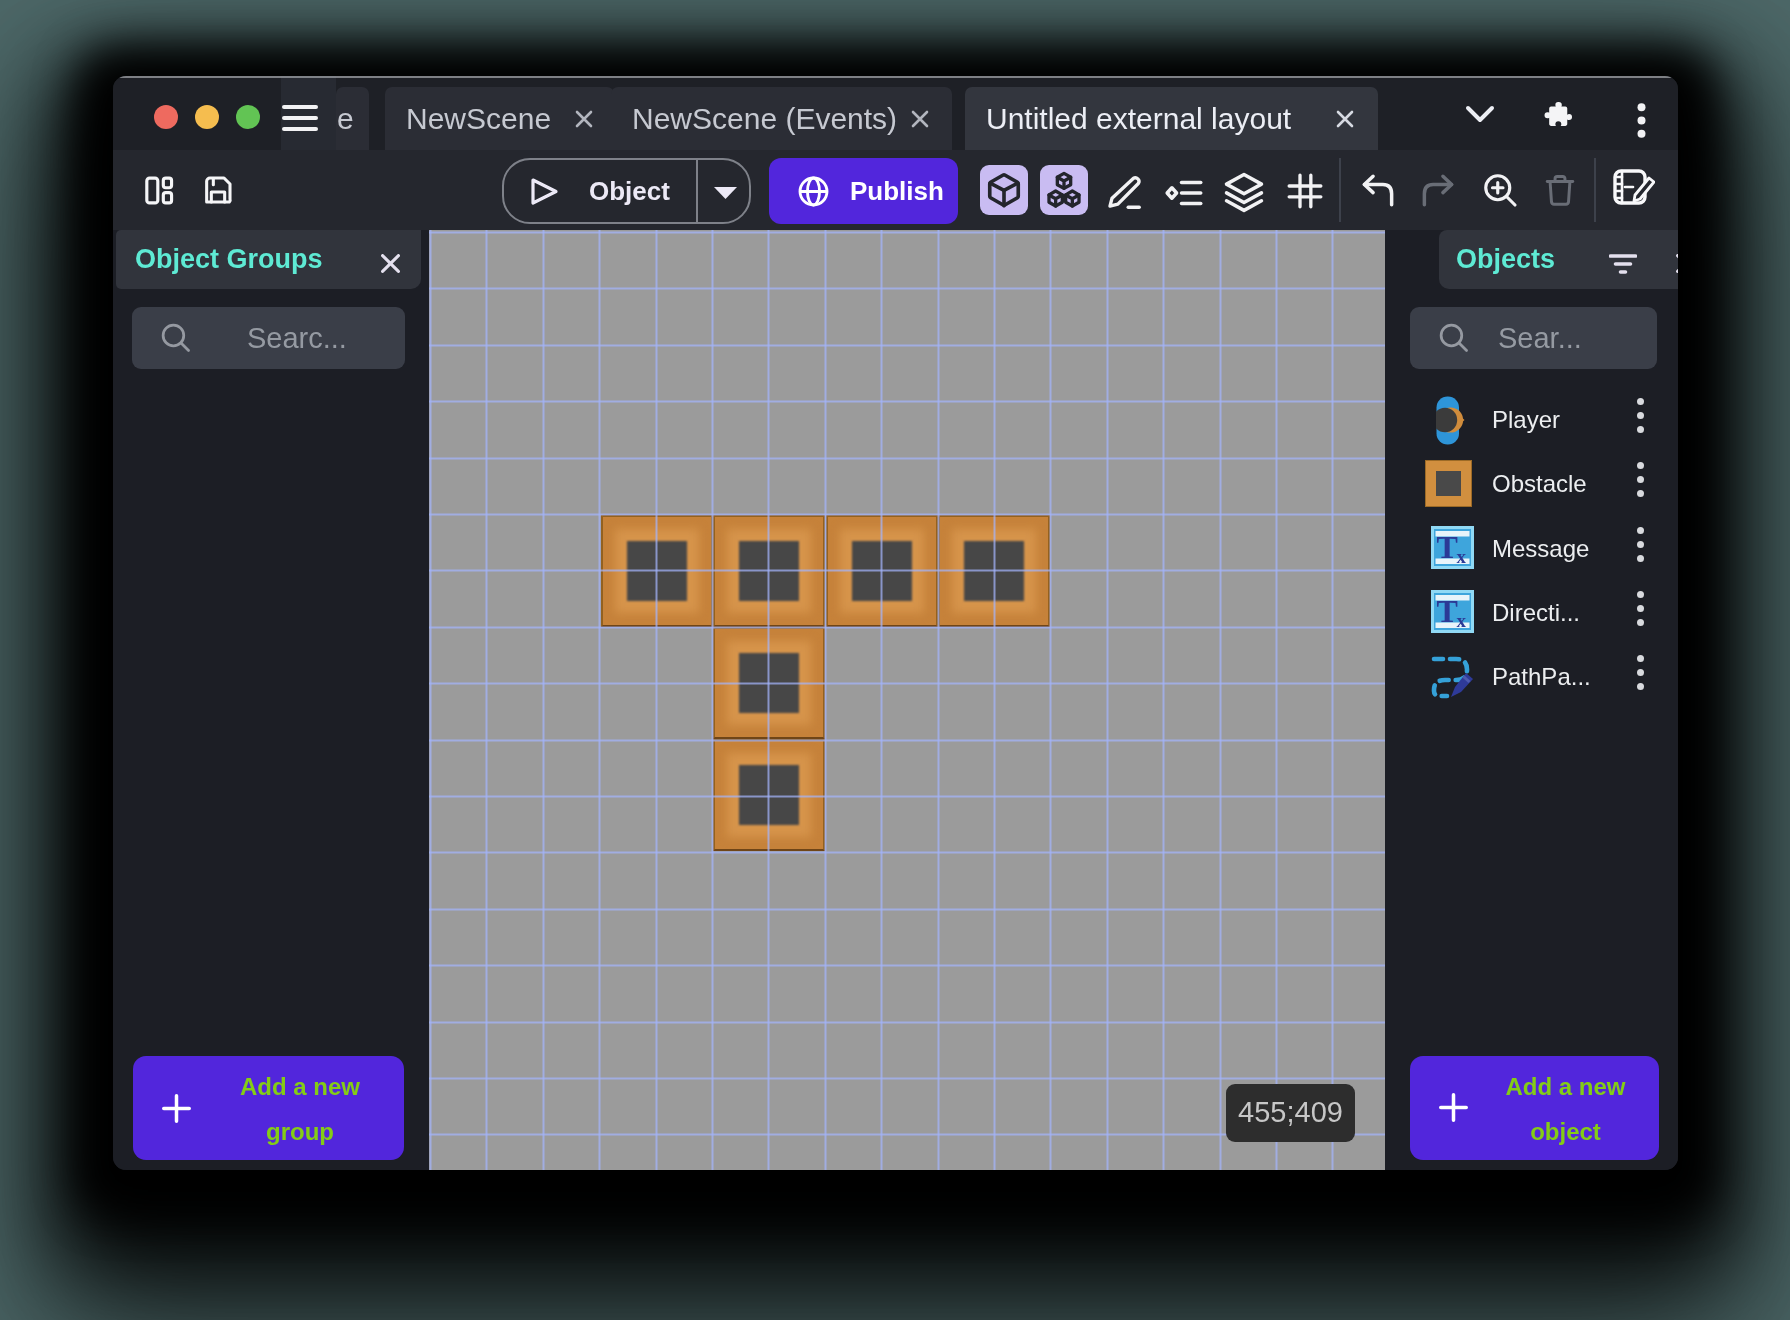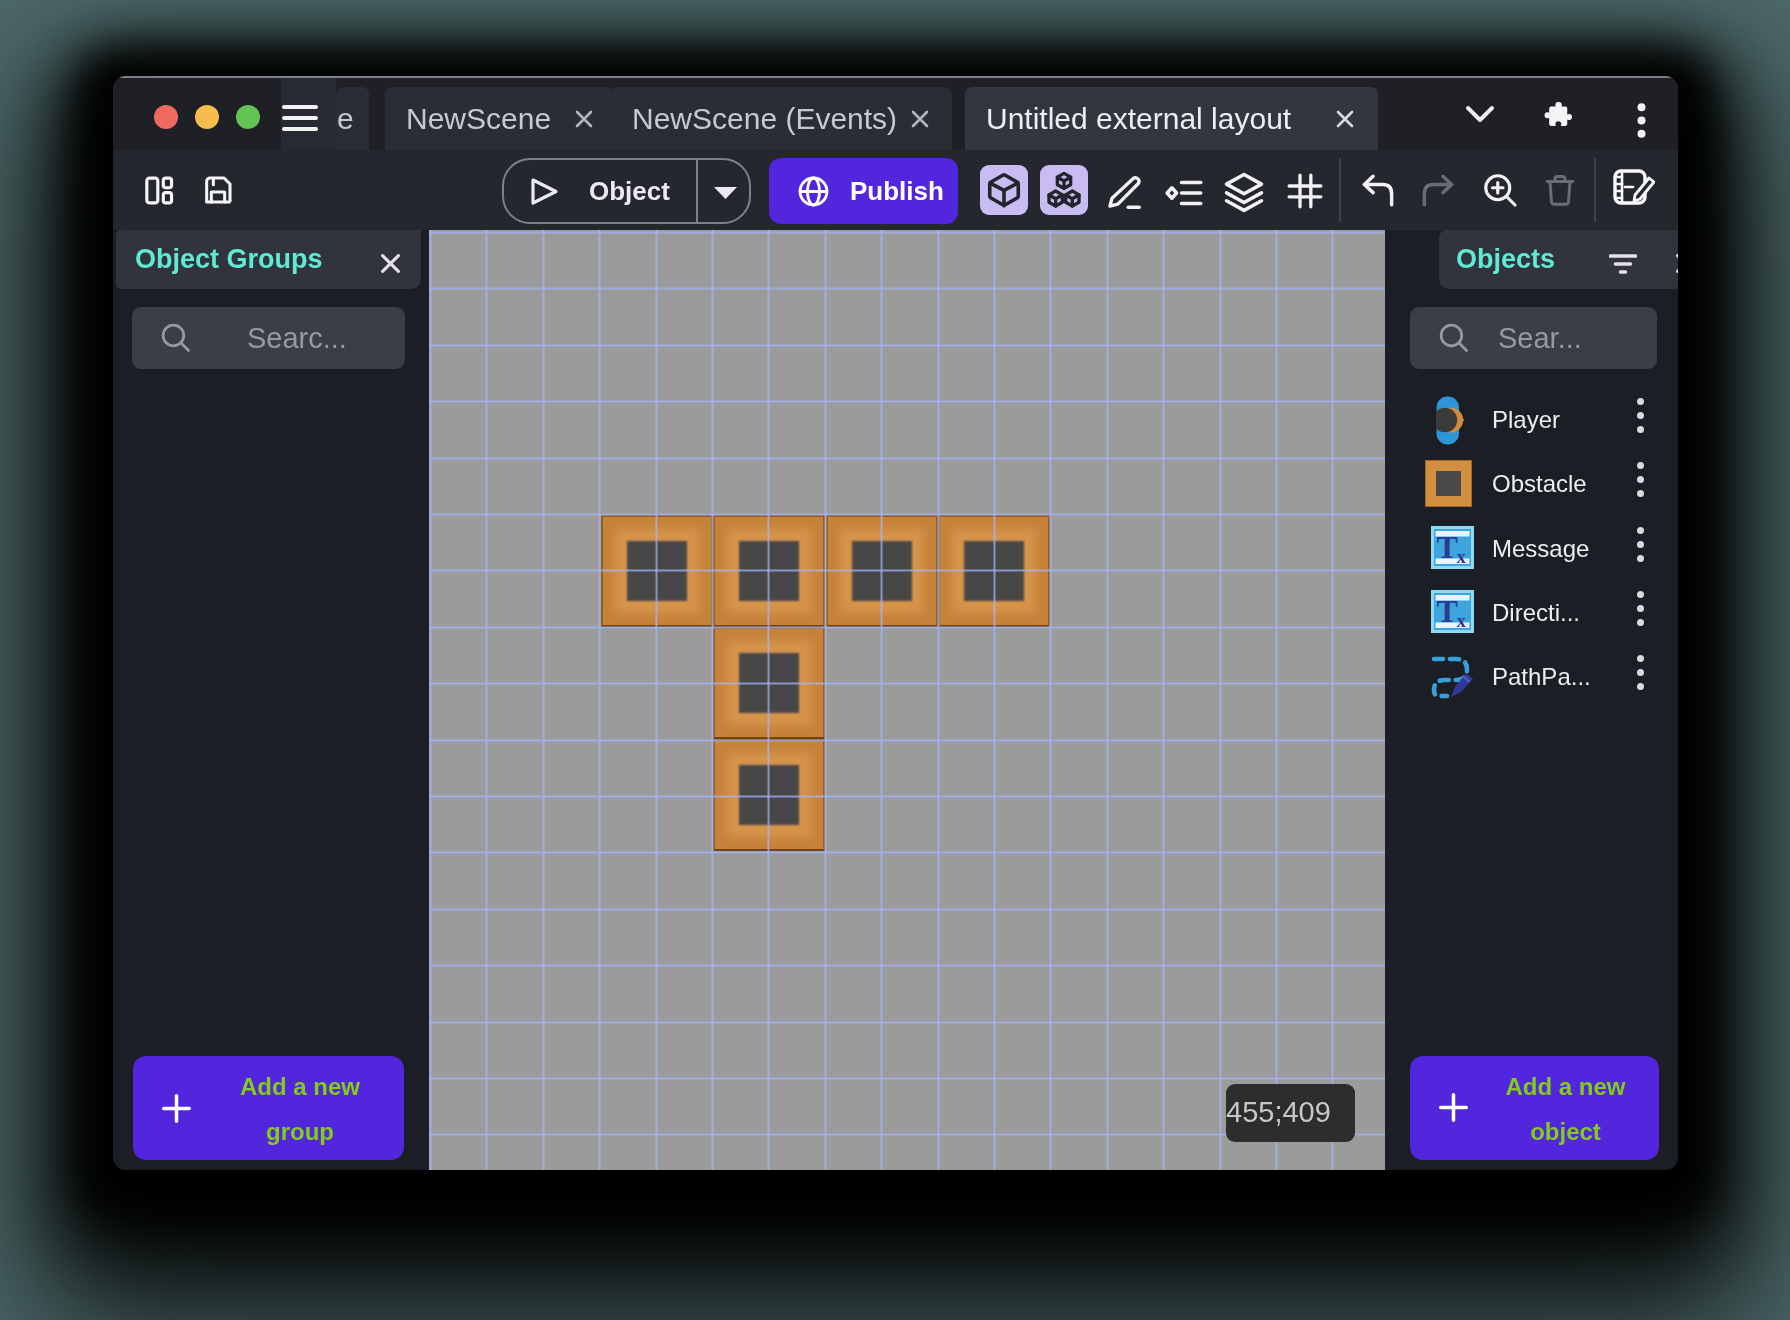--- a/index.html
+++ b/index.html
@@ -47,21 +47,21 @@
 .tile { position:absolute; width:112px; height:112px; background:#c6823a; border:2px solid #93611f; border-bottom-color:#6f4517; }
 .tile::before { content:''; position:absolute; inset:12px; background:#d6944b; filter:blur(5px); }
 .tile::after { content:''; position:absolute; inset:24px; background:#474747; filter:blur(1px); }
 #grid { position:absolute; inset:0;
   background-image:
     repeating-linear-gradient(to right, rgba(163,180,252,0.72) 0px, rgba(163,180,252,0.72) 2px, transparent 2px, transparent 56.4px),
     repeating-linear-gradient(to bottom, rgba(163,180,252,0.72) 0px, rgba(163,180,252,0.72) 2px, transparent 2px, transparent 56.4px);
   background-position: 0.5px 1.5px, 0.5px 1.5px;
   filter: blur(0.6px);
 }
-#tooltip { position:absolute; left:797px; top:854px; width:129px; height:58px; background:#2d2d2d; border-radius:9px; color:#c7c7c7; font-size:29px; line-height:57px; }
+#tooltip { position:absolute; left:797px; top:854px; width:129px; height:58px; background:#2d2d2d; border-radius:9px; color:#c7c7c7; font-size:29px; text-align:center; line-height:57px; }
 svg { display:block; }
 </style>
 </head>
 <body>
 <div id="win">
 
   <div id="titlebar">
     <div class="light" style="left:41px; background:#ee6a5f;"></div>
     <div class="light" style="left:82px; background:#f5bd4f;"></div>
     <div class="light" style="left:123px; background:#62c454;"></div>

